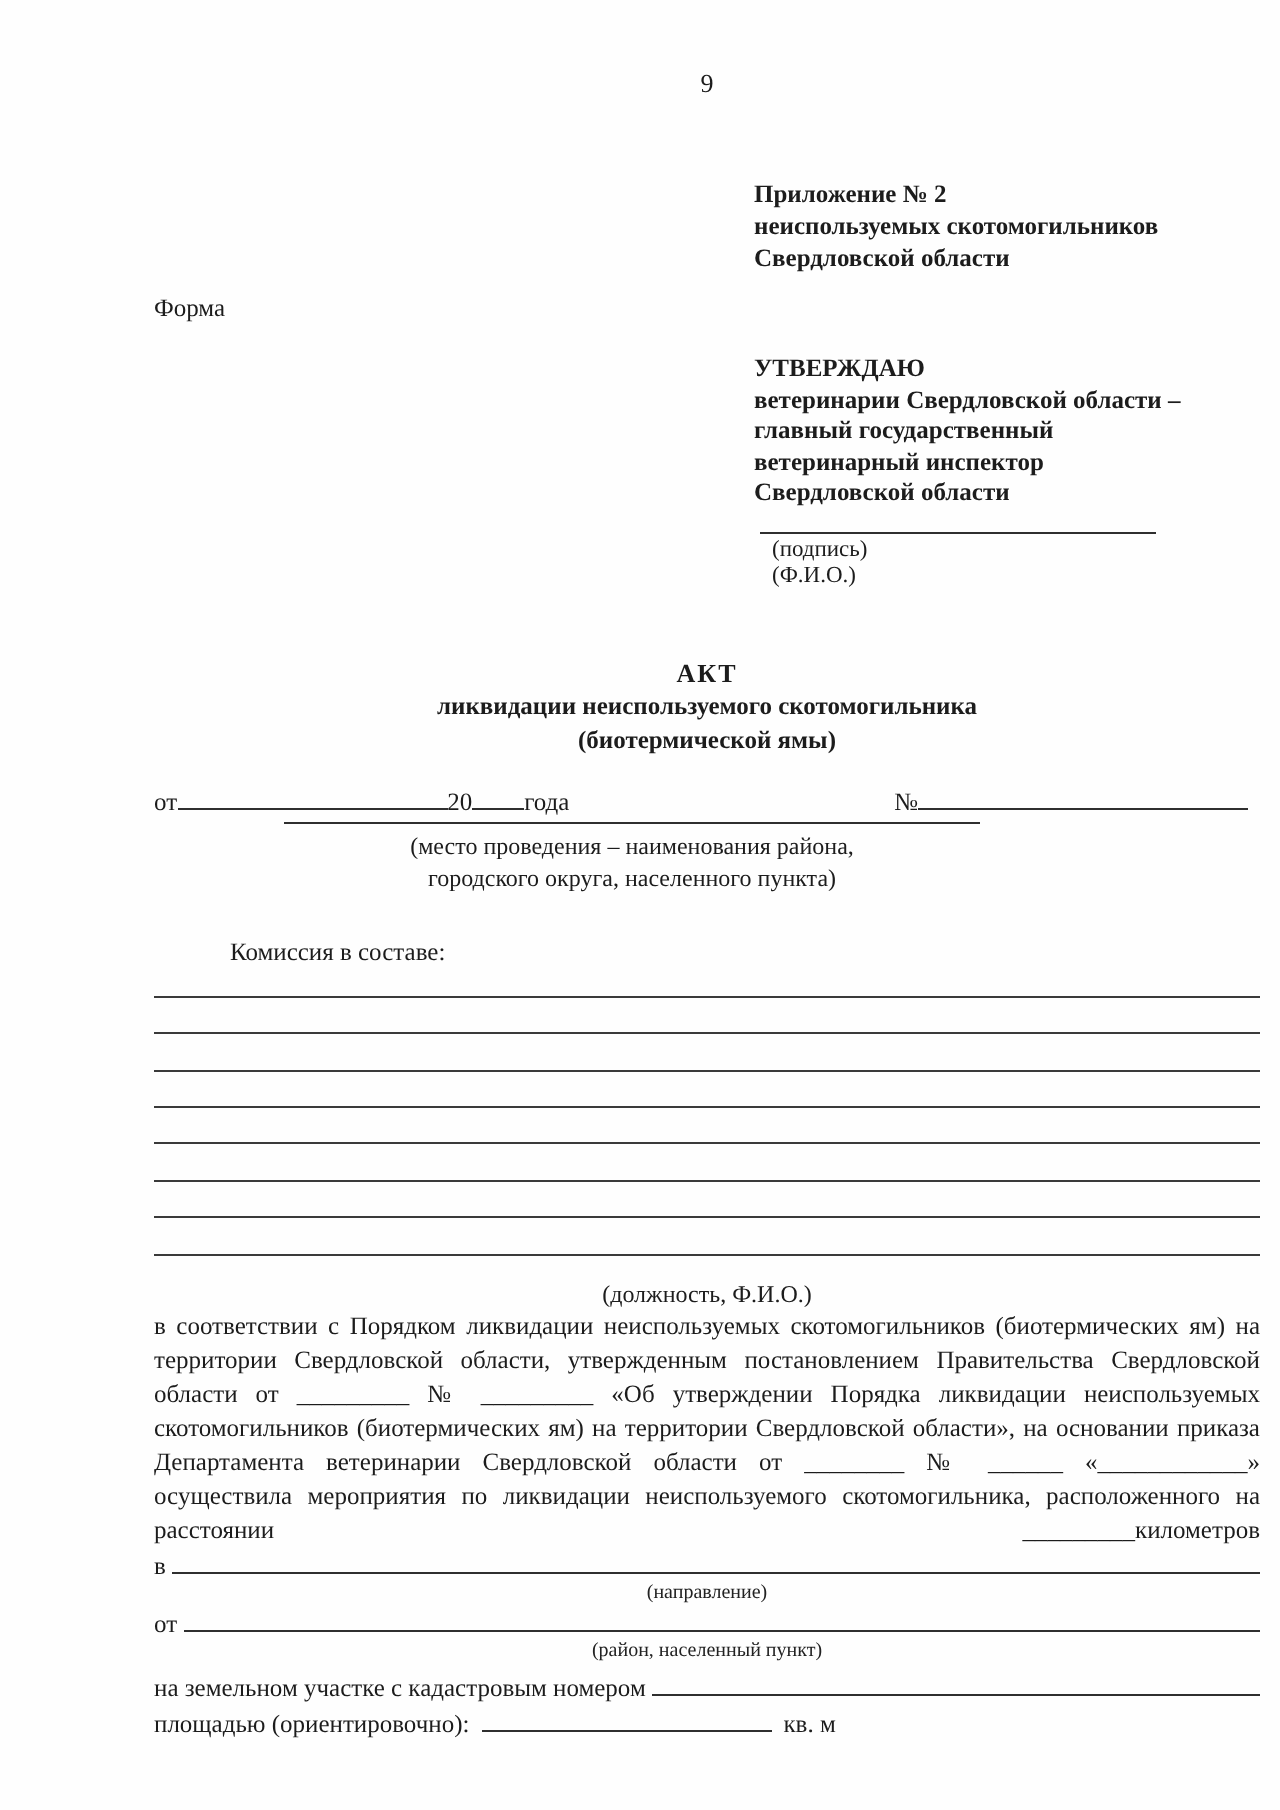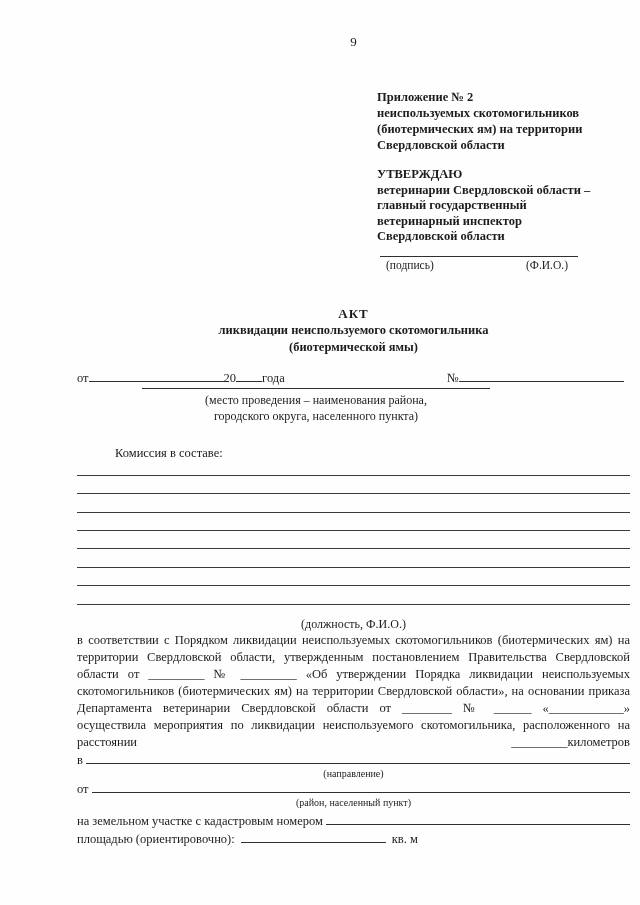--- a/index.html
+++ b/index.html
@@ -18,21 +18,21 @@
   .page-num{ text-align:center; margin-top:33px; font-size:13px; }
   .right-block{ margin-left:300px;font-weight:bold; }
   .annex{ margin-top:39px; line-height:16px; }
   .form-label{ margin-top:9px; }
   .approval{ margin-top:14px; line-height:15.5px; }
   .sig{
     width:198px; margin-left:303px; margin-top:11px;
     border-top:1px solid #2f2f2f;
     display:flex; justify-content:space-between;
     padding:2px 10px 0 6px; box-sizing:border-box;
-    font-size:11.5px; line-height:13px;
+    font-size:11.5px; line-height:13px;flex-direction:column;
   }
   .title{ text-align:center; margin-top:33px; font-weight:bold; line-height:17px; }
   .title .t1{ font-size:13px; letter-spacing:1px; }
   .date-row{
     margin-top:13px;
     display:flex; align-items:baseline;
   }
   .bl{
     display:inline-block; height:12px;
     border-bottom:1px solid #2f2f2f;
@@ -64,24 +64,24 @@
 <body>
 
 <div class="page">
   <div class="content">
 
     <div class="page-num">9</div>
 
     <div class="right-block annex">
       <div>Приложение № 2</div>
       <div>неиспользуемых скотомогильников</div>
-      <div>(биотермических ям) на территории</div>
       <div>Свердловской области</div>
     </div>
 
+    <div class="form-label">Форма</div>
 
     <div class="right-block approval">
       <div>УТВЕРЖДАЮ</div>
       <div>ветеринарии Свердловской области –</div>
       <div>главный государственный</div>
       <div>ветеринарный инспектор</div>
       <div>Свердловской области</div>
     </div>
 
     <div class="sig">

